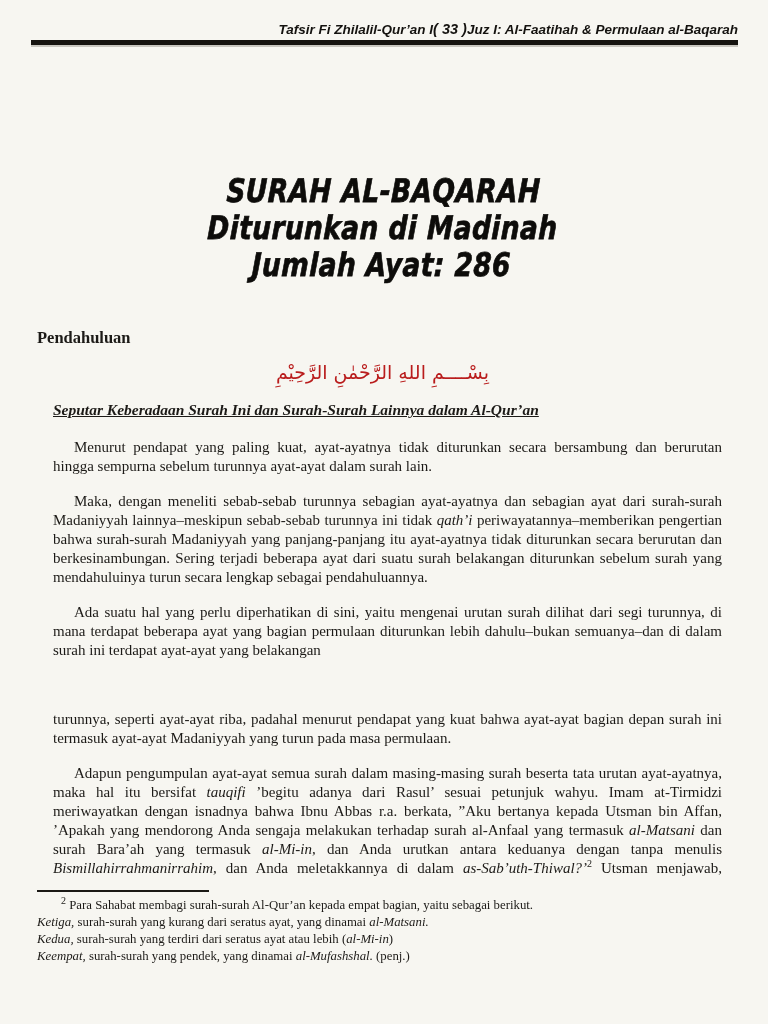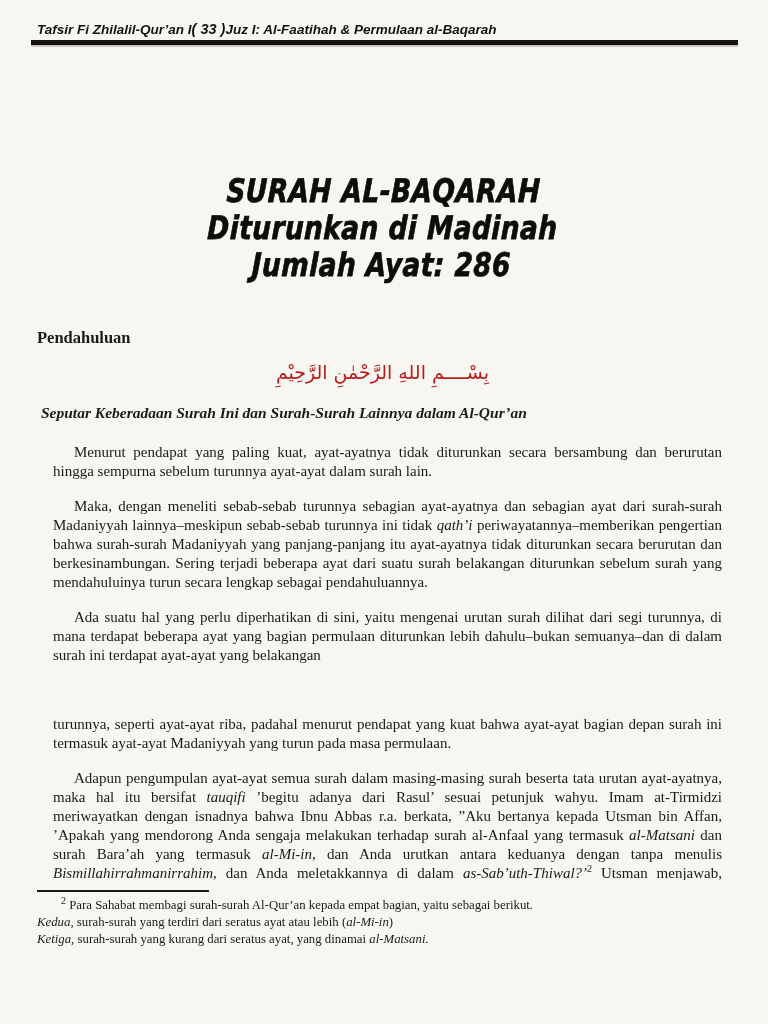--- a/index.html
+++ b/index.html
@@ -7,21 +7,21 @@
     width:768px;height:1024px;
     background:#eceae5;
     font-family:"Liberation Serif", serif;
   }
   .page{
     position:relative;width:768px;height:1024px;
     background:#f7f6f1;color:#1c1a17;overflow:hidden;
   }
   
   .running-head{
-    display:flex;justify-content:flex-start;align-items:baseline;
+    display:flex;justify-content:flex-end;align-items:baseline;
     padding:21px 30px 0 37px;
     font-family:"Liberation Sans", sans-serif;
     font-style:italic;font-weight:700;font-size:13.5px;
     color:#14120f;
   }
   .running-head .center{
     font-family:Liberation Sans, sans-serif;
     font-size:14.5px;font-weight:700;font-style:italic;
   }
   .header-rule{
@@ -54,22 +54,22 @@
   .section-heading{
     margin:0;font-size:16.5px;font-weight:700;text-align:left;line-height:20px;
   }
   .bismillah{
     direction:rtl;text-align:center;padding-right:10px;
     font-family:"DejaVu Sans", sans-serif;
     font-size:19px;line-height:30px;margin:9px 0 11px;
     color:#b91c1c;
   }
   .subsection-heading{
-    margin:0 4px 3px;font-weight:700;font-style:italic;
-    font-size:15.5px;line-height:29px;text-align:left;
+    margin:0 16px 3px;font-weight:700;font-style:italic;
+    font-size:15.5px;line-height:24px;text-align:left;text-decoration:underline;
   }
   .columns p{margin:16px;}
   .columns p.indent{text-indent:21px;}
   .it{font-style:italic;}
   sup{font-size:10px;line-height:0;vertical-align:super;}
   
   .footnotes{
     position:absolute;left:37px;right:30px;top:890px;
     font-size:12.8px;line-height:17px;color:#1c1a17;
   }
@@ -111,18 +111,19 @@
           <p><span>turunnya, seperti ayat-ayat riba, padahal menurut pendapat yang kuat bahwa ayat-ayat bagian depan surah ini termasuk ayat-ayat Madaniyyah yang turun pada masa permulaan.</span></p>
           <p class="indent"><span>Adapun pengumpulan ayat-ayat semua surah dalam masing-masing surah beserta tata urutan ayat-ayatnya, maka hal itu bersifat </span><span class="it">tauqifi</span><span> ’begitu adanya dari Rasul’ sesuai petunjuk wahyu. Imam at-Tirmidzi meriwayatkan dengan isnadnya bahwa Ibnu Abbas r.a. berkata, ”Aku bertanya kepada Utsman bin Affan, ’Apakah yang mendorong Anda sengaja melakukan terhadap surah al-Anfaal yang termasuk </span><span class="it">al-Matsani</span><span> dan surah Bara’ah yang termasuk </span><span class="it">al-Mi-in</span><span>, dan Anda urutkan antara keduanya dengan tanpa menulis </span><span class="it">Bismillahirrahmanirrahim</span><span>, dan Anda meletakkannya di dalam </span><span class="it">as-Sab’uth-Thiwal?’</span><sup>2</sup><span> Utsman menjawab, ’Rasulullah saw. sepanjang masanya dituruni surah-surah yang berbilang ayatnya. Apabila turun kepada beliau sesuatu (ayat), beliau memanggil sebagian juru tulisnya, lalu beliau bersabda, ’Letakkan ayat ini di dalam surah yang menyebutkan ini dan ini.’ Dan, surah al-Anfaal termasuk surah-surah pertama yang turun di Madinah, dan surah Bara’ah termasuk surah-surah Al-Qur’an yang turun belakangan, namun kisah kedua surah itu ada kemiripan, dan aku khawatir jangan-jangan surah Bara’ah itu bagian dari surah al-Anfaal, tetapi Rasulullah saw. sudah wafat dan beliau tidak pernah menerangkan bahwa surah Bara’ah itu bagian dari surah al-Anfaal. Oleh karena</span></p>
         </div>
     </div>
   </div>
 
   <footer class="footnotes">
     <div class="footnote-rule"></div>
     <div>
         <p class="fn-first"><sup>2</sup><span> Para Sahabat membagi surah-surah Al-Qur’an kepada empat bagian, yaitu sebagai berikut.</span></p>
+        <p><span class="it">Ketiga,</span><span> surah-surah yang kurang dari seratus ayat, yang dinamai </span><span class="it">al-Matsani.</span></p>
         <p><span class="it">Kedua,</span><span> surah-surah yang terdiri dari seratus ayat atau lebih (</span><span class="it">al-Mi-in</span><span>)</span></p>
-        <p><span class="it">Ketiga,</span><span> surah-surah yang kurang dari seratus ayat, yang dinamai </span><span class="it">al-Matsani.</span></p>
+        <p><span class="it">Keempat,</span><span> surah-surah yang pendek, yang dinamai </span><span class="it">al-Mufashshal.</span><span> (penj.)</span></p>
       </div>
   </footer>
 
 </div>
 
 </body></html>

